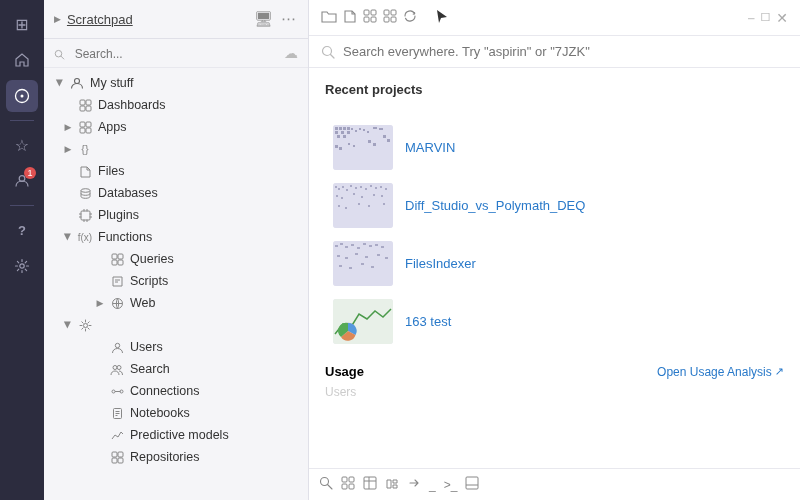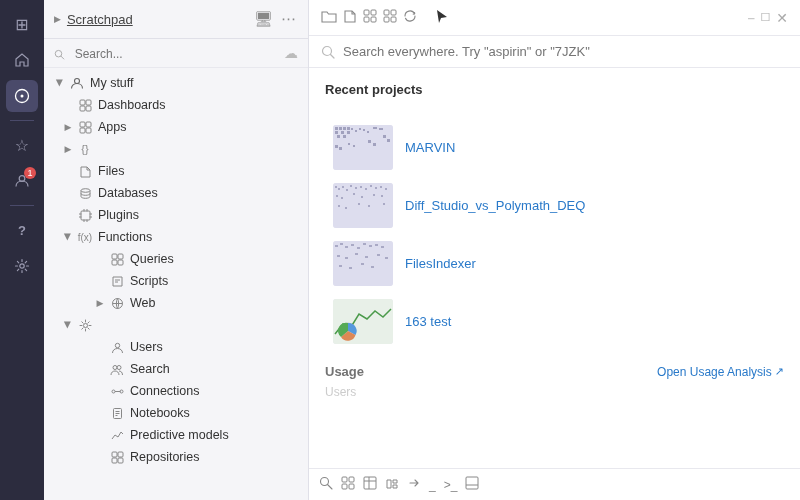--- a/index.html
+++ b/index.html
@@ -144,21 +144,21 @@
       overflow: hidden; display: flex; align-items: center; justify-content: center;
     }
     .project-thumb svg { width: 100%; height: 100%; }
     .project-name { font-size: 13px; color: #2979c9; }
 
     .usage-section { padding: 14px 16px; }
     .usage-header {
       display: flex; align-items: center; justify-content: space-between;
       margin-bottom: 6px;
     }
-    .usage-title { font-size: 13px; font-weight: 600; color: #737373; }
+    .usage-title { font-size: 13px; font-weight: 600; color: #000000; }
     .usage-link { font-size: 12px; color: #2979c9; cursor: pointer; display: flex; align-items: flex-start; gap: 3px; }
 
     .main-bottom-bar {
       height: 32px; border-top: 1px solid #e8e8ee;
       display: flex; align-items: center; padding: 0 10px; gap: 8px;
       flex-shrink: 0;
     }
     .bb-icon { color: #888; font-size: 14px; cursor: pointer; }
   </style>
 </head>

